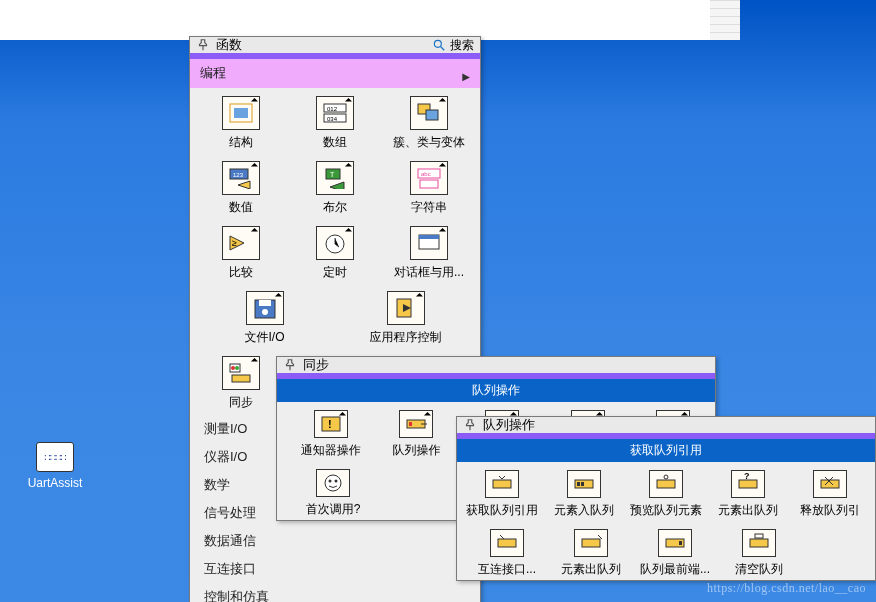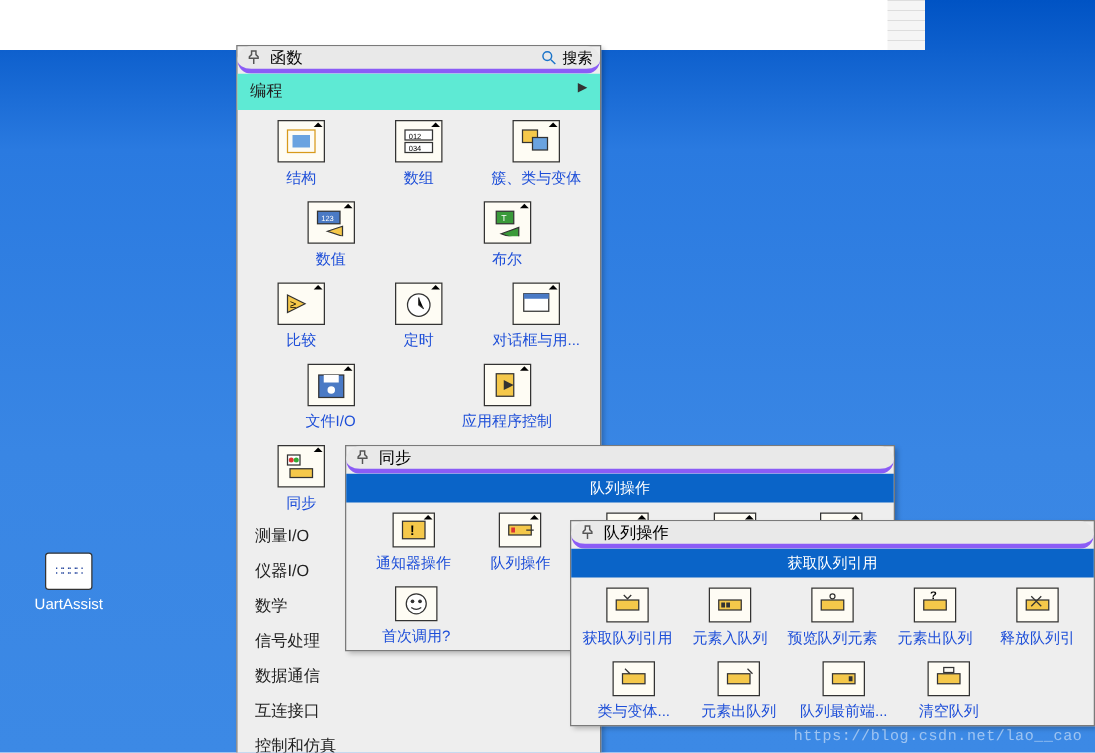--- a/index.html
+++ b/index.html
@@ -13,55 +13,55 @@
 
 .desktop-icon { position: absolute; left: 25px; top: 442px; width: 60px; text-align: center; color: #fff; font-size: 12px; }
 .desktop-icon .iconbox { width: 38px; height: 30px; margin: 0 auto 4px; background: #fff; border: 1px solid #333; border-radius: 3px; display: flex; align-items: center; justify-content: center; }
 .desktop-icon .pins { font-size: 10px; color: #2a4aa0; letter-spacing: -1px; }
 
 .palette {
   position: absolute; background: #eee; border: 1px solid #7a7a7a;
   box-shadow: 2px 2px 4px rgba(0,0,0,0.25);
 }
 .palette .titlebar {
-  height: 22px; background: #e9e9e9; border-bottom: 4px solid #8b5cf6;
-  display: flex; align-items: center; padding: 0 6px; font-size: 13px; gap: 6px; border-radius: 11px;
+  height: 22px; background: #e9e9e9; border-bottom: 6px solid #8b5cf6;
+  display: flex; align-items: center; padding: 0 6px; font-size: 13px; gap: 6px;
 }
 .pin-icon { width: 14px; height: 14px; display:inline-block; }
 .pin-icon svg { width: 100%; height: 100%; stroke: #555; fill: none; stroke-width: 2; }
 .search-group { margin-left: auto; display: flex; align-items: center; gap: 4px; font-size: 12px; }
 .search-icon { width: 14px; height: 14px; }
 .search-icon svg { width: 100%; height: 100%; stroke: #1b74c9; fill: none; stroke-width: 2; }
 
 .category-header {
-  background: #5eead4; color: #222; font-size: 13px; padding: 5px 10px 6px;
-  display: flex; justify-content: space-between; align-items: flex-start;
+  background: #f0abfc; color: #222; font-size: 13px; padding: 5px 10px 6px;
+  display: flex; justify-content: space-between; align-items: flex-end;
 }
 .category-header .arrow { font-size: 10px; color:#333; }
 
 .iconrow { display: flex; justify-content: space-around; padding: 8px 4px 2px; }
 .cell { width: 80px; text-align: center; }
 .cell .pic {
   width: 38px; height: 34px; margin: 0 auto; background: #fefcf4; border: 1px solid #333;
   display:flex; align-items:center; justify-content:center; font-size:11px; position:relative;
 }
 .cell .pic.small { width: 34px; height: 28px; }
-.cell .lbl { font-size: 12px; color: #1d4ed8; margin-top: 4px; white-space: nowrap; overflow: hidden; text-overflow: ellipsis; }
+.cell .lbl { font-size: 12px; color: #000000; margin-top: 4px; white-space: nowrap; overflow: hidden; text-overflow: ellipsis; }
 .tri { position:absolute; top:2px; right:2px; width:0;height:0;border-left:5px solid transparent;border-top:5px solid #000; border-right:0; border-bottom:0; transform: rotate(-45deg);}
 
 .catlist { padding: 2px 0; }
 .catlist .item { font-size: 13px; color: #222; padding: 5px 14px; }
 
 .banner { background: #0a64c8; color: #fff; font-size: 12px; text-align: center; padding: 3px 0; }
 
 .main-palette { left: 189px; top: 36px; width: 292px; }
 .sync-palette { left: 276px; top: 356px; width: 440px; }
 .queue-palette { left: 456px; top: 416px; width: 420px; }
 
-.watermark { position: absolute; right: 10px; bottom: 6px; font-size: 12px; color: rgba(255,255,255,0.5); letter-spacing: 0.5px; font-family: Liberation Mono, monospace; }
+.watermark { position: absolute; right: 10px; bottom: 6px; font-size: 12px; color: rgba(255,255,255,0.5); letter-spacing: 0.5px; font-family: Liberation Serif, serif; }
 
 
 .pic svg { width: 26px; height: 22px; }
 </style>
 </head>
 <body>
 
 <div class="canvas"></div>
 <div class="rulers-right"></div>
 
@@ -147,20 +147,31 @@
       <div class="pic">
           <svg>
             <rect x="4" y="2" width="14" height="10" fill="#3a9a3a" stroke="#333"></rect>
             <text x="8" y="10" font-size="7" fill="#fff">T</text>
             <polygon points="8,20 22,15 22,25" fill="#3a9a3a" stroke="#333"></polygon>
           </svg>
           <span class="tri"></span>
         </div>
       <div class="lbl">布尔</div>
     </div>
+    <div class="cell">
+      <div class="pic">
+          <svg>
+            <rect x="2" y="2" width="22" height="9" fill="#fff" stroke="#e84aa0"></rect>
+            <text x="5" y="9" font-size="6" fill="#e84aa0">abc</text>
+            <rect x="4" y="13" width="18" height="8" fill="#fff" stroke="#e84aa0"></rect>
+          </svg>
+          <span class="tri"></span>
+        </div>
+      <div class="lbl">字符串</div>
+    </div>
   </div>
 
   <div class="iconrow">
     <div class="cell">
       <div class="pic">
           <svg>
             <polygon points="2,4 16,11 2,18" fill="#f5c84a" stroke="#333"></polygon>
             <text x="4" y="14" font-size="9">≥</text>
           </svg>
           <span class="tri"></span>
@@ -392,21 +403,21 @@
   </div>
 
   <div class="iconrow" style="justify-content:flex-start; padding-left:10px; gap:4px;">
     <div class="cell">
       <div class="pic small">
           <svg>
             <rect x="4" y="7" width="18" height="8" fill="#f5c84a" stroke="#333"></rect>
             <path d="M6 3l4 4" stroke="#333"></path>
           </svg>
         </div>
-      <div class="lbl">类与变体...</div>
+      <div class="lbl">互连接口...</div>
     </div>
     <div class="cell">
       <div class="pic small">
           <svg>
             <rect x="4" y="7" width="18" height="8" fill="#f5c84a" stroke="#333"></rect>
             <path d="M20 3l4 4" stroke="#333"></path>
           </svg>
         </div>
       <div class="lbl">元素出队列</div>
     </div>

